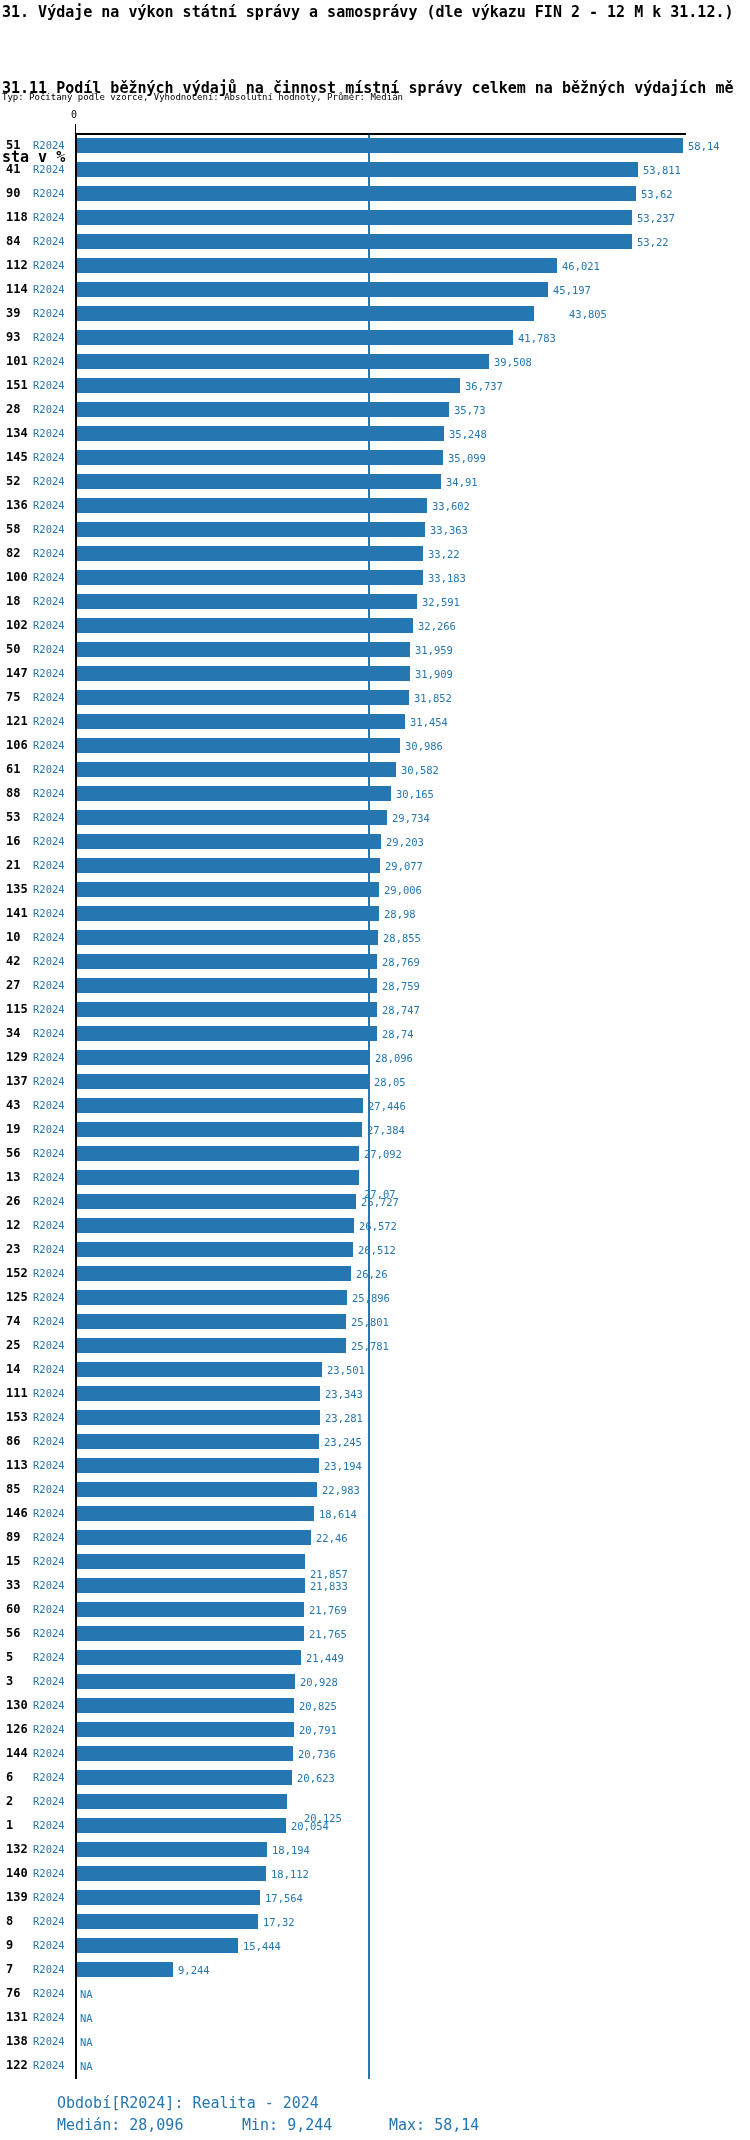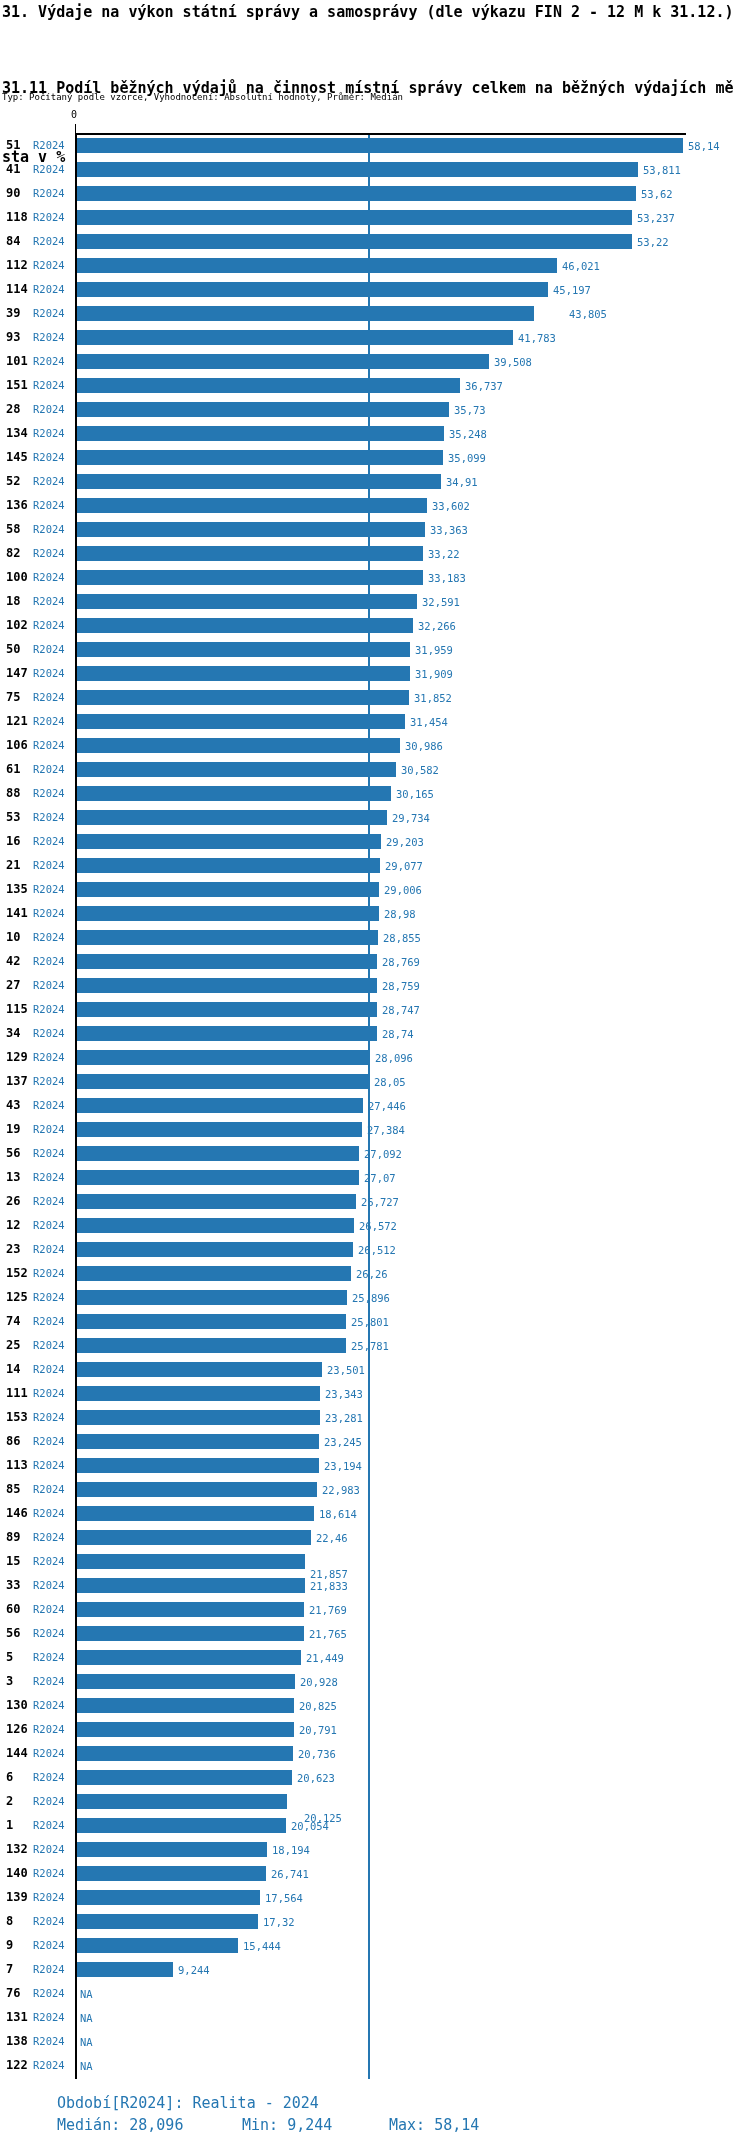--- a/index.html
+++ b/index.html
@@ -299,21 +299,21 @@
       <div class="row">
         <span class="num">56</span>
         <span class="ser">R2024</span>
         <div class="bar" style="width: 282px;"></div>
         <span class="val" style="left: 364px;">27,092</span>
       </div>
       <div class="row">
         <span class="num">13</span>
         <span class="ser">R2024</span>
         <div class="bar" style="width: 282px;"></div>
-        <span class="val" style="left: 364px;">27,07</span>
+        <span class="val" style="left: 364px; margin-top: 16px;">27,07</span>
       </div>
       <div class="row">
         <span class="num">26</span>
         <span class="ser">R2024</span>
         <div class="bar" style="width: 279px;"></div>
         <span class="val" style="left: 361px; text-align: right;">26,727</span>
       </div>
       <div class="row">
         <span class="num">12</span>
         <span class="ser">R2024</span>
@@ -473,21 +473,21 @@
       <div class="row">
         <span class="num">132</span>
         <span class="ser">R2024</span>
         <div class="bar" style="width: 190px;"></div>
         <span class="val" style="left: 272px;">18,194</span>
       </div>
       <div class="row">
         <span class="num">140</span>
         <span class="ser">R2024</span>
         <div class="bar" style="width: 189px;"></div>
-        <span class="val" style="left: 271px;">26,741</span>
+        <span class="val" style="left: 271px;">18,112</span>
       </div>
       <div class="row">
         <span class="num">139</span>
         <span class="ser">R2024</span>
         <div class="bar" style="width: 183px;"></div>
         <span class="val" style="left: 265px;">17,564</span>
       </div>
       <div class="row">
         <span class="num">8</span>
         <span class="ser">R2024</span>

